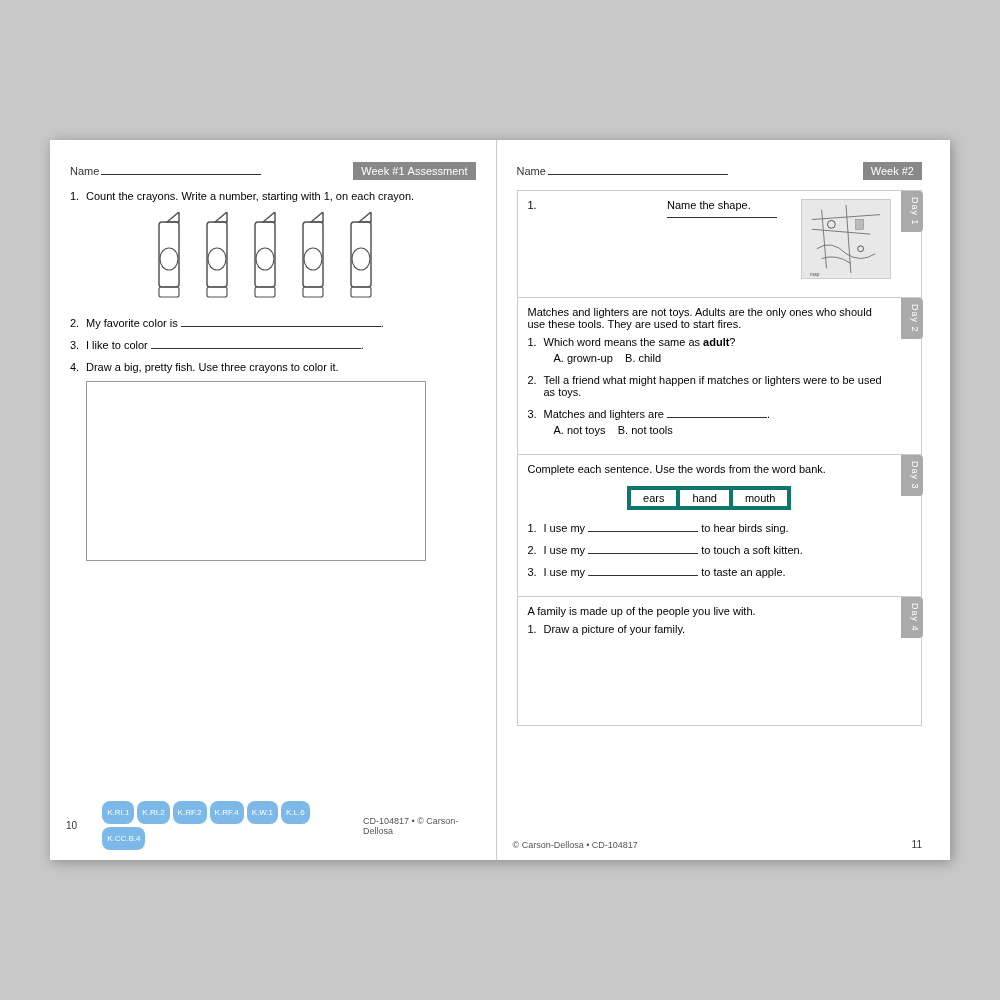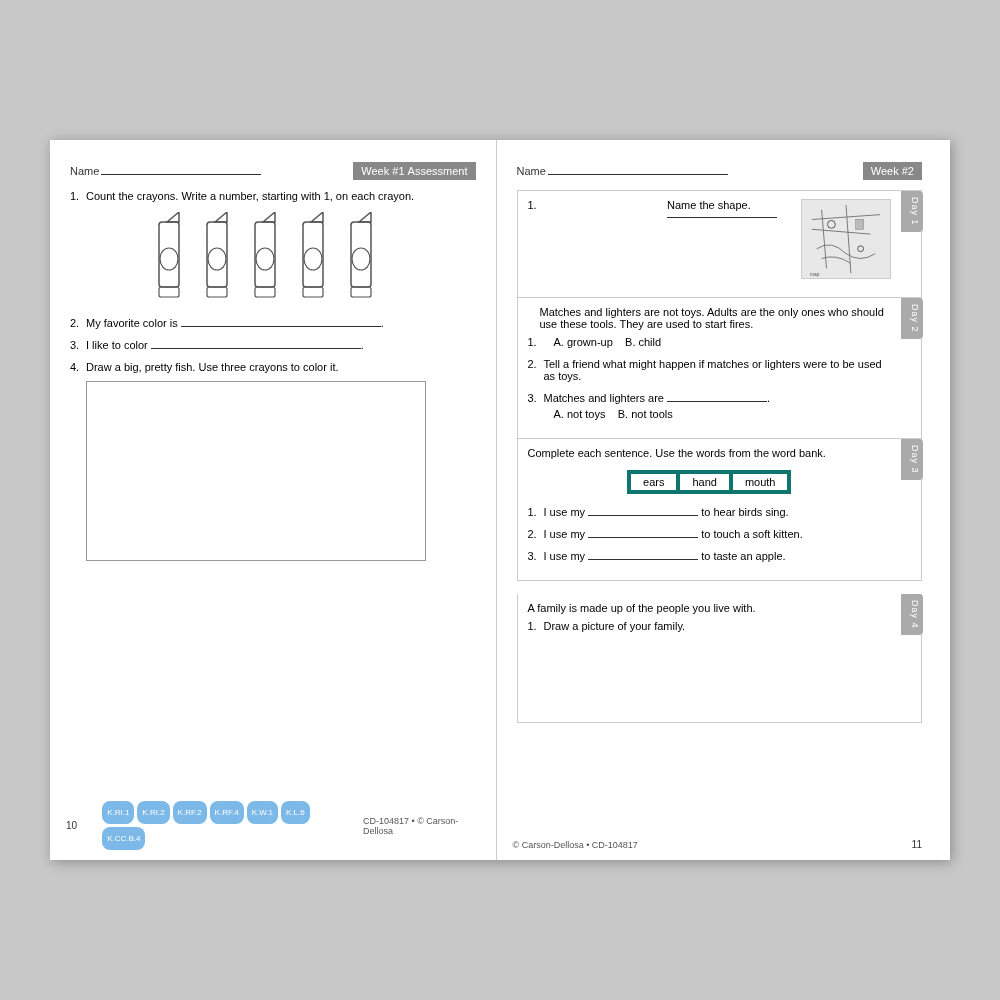--- a/index.html
+++ b/index.html
@@ -304,24 +304,25 @@
               <text x="8" y="78" font-size="5" fill="#555">map</text>
             </svg>
           </div>
         </div>
       </div>
     </div>
 
     <div class="section-box" style="padding-right: 30px;">
 
       <div class="day-tab" style="top: 0px;">Day 2</div>
-      <p style="margin-bottom:6px;margin-left:12px;">Matches and lighters are not toys. Adults are the only ones who should use these tools. They are used to start fires.</p>
+      <p style="margin-bottom:6px;">Matches and lighters are not toys. Adults are the only ones who should use these tools. They are used to start fires.</p>
 
       <div class="question">
         <span class="question-num">1.</span>
+        <p>Which word means the same as <span class="bold">adult</span>?</p>
         <div class="options">
           <span>A. grown-up</span>&nbsp;&nbsp;&nbsp;
           <span>B. child</span>
         </div>
       </div>
 
       <div class="question" style="margin-top:6px;">
         <span class="question-num">2.</span>
         <p>Tell a friend what might happen if matches or lighters were to be used as toys.</p>
       </div>
@@ -362,21 +363,21 @@
         <span class="question-num">2.</span>
         <p>I use my <span class="answer-line" style="width:110px;"></span> to touch a soft kitten.</p>
       </div>
 
       <div class="question" style="margin-top:4px;">
         <span class="question-num">3.</span>
         <p>I use my <span class="answer-line" style="width:110px;"></span> to taste an apple.</p>
       </div>
     </div>
 
-    <div class="section-box" style="padding-right: 30px; padding-bottom: 80px; margin-top: 13px;">
+    <div class="section-box" style="padding-right: 30px; padding-bottom: 80px;">
 
       <div class="day-tab" style="top: 0px;">Day 4</div>
       <p style="margin-bottom:6px;">A family is made up of the people you live with.</p>
 
       <div class="question">
         <span class="question-num">1.</span>
         <p>Draw a picture of your family.</p>
       </div>
     </div>
 

